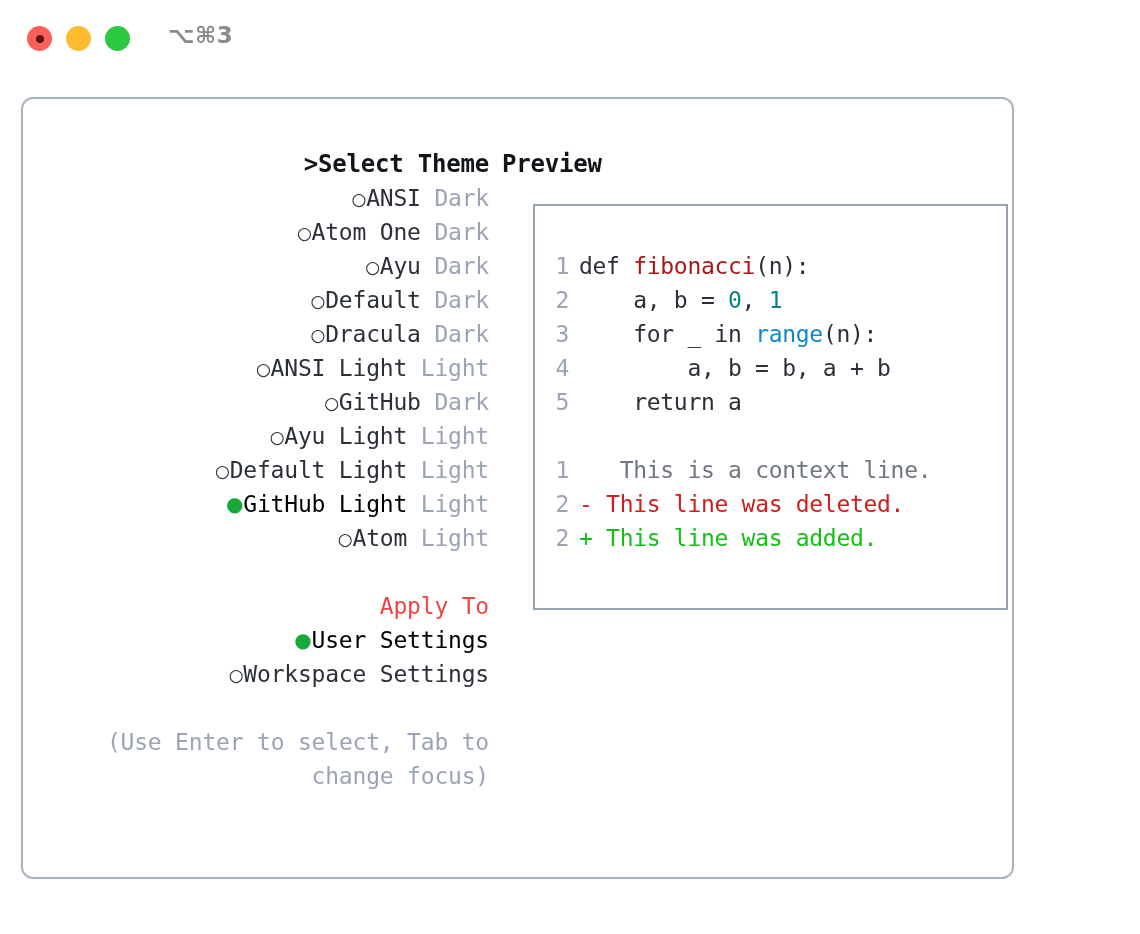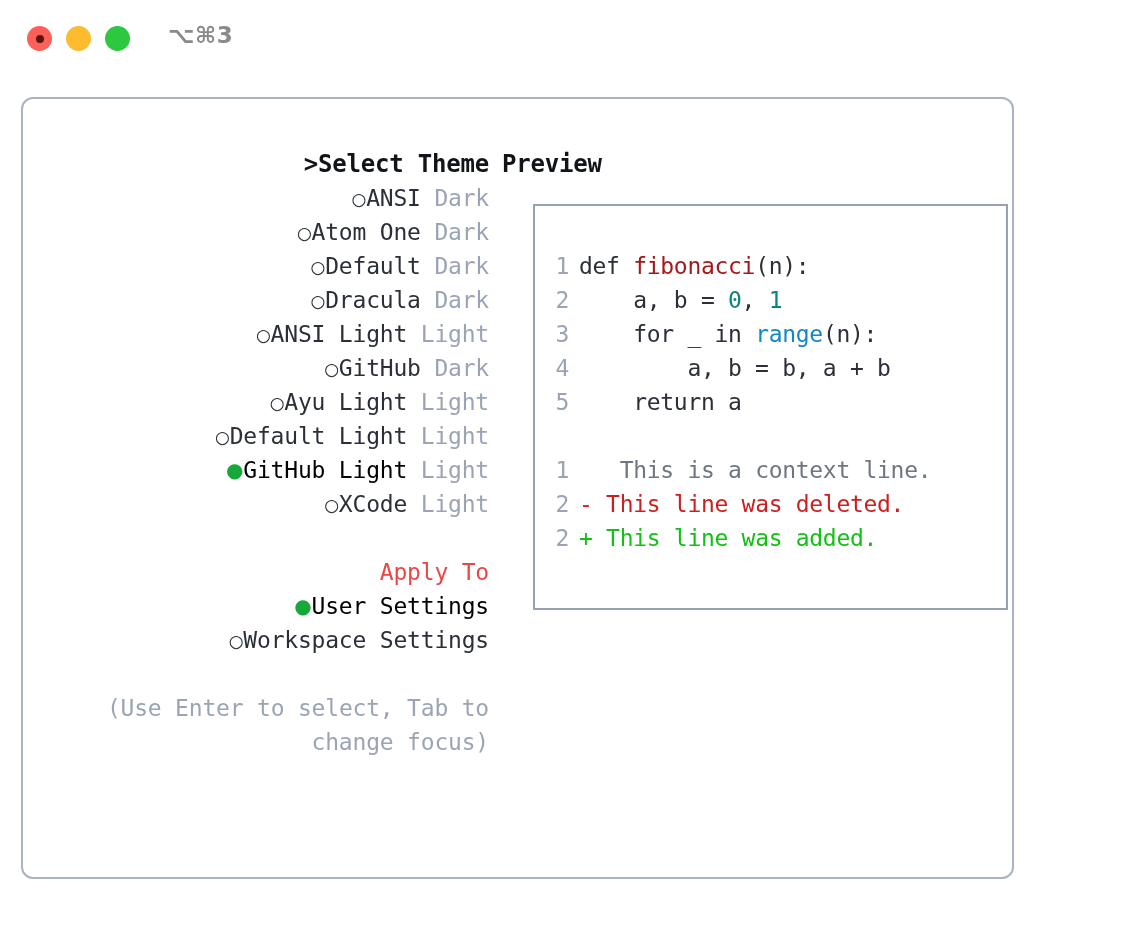--- a/index.html
+++ b/index.html
@@ -208,28 +208,29 @@
 
   <div class="panel">
 
     <div class="col-left">
 
       <div class="section-head"><span class="caret">&gt;</span><span>Select Theme</span></div>
 
       <div id="theme-items">
           <div class="row"><span class="bullet">○</span><span class="label">ANSI</span><span> </span><span class="badge">Dark</span></div>
           <div class="row"><span class="bullet">○</span><span class="label">Atom One</span><span> </span><span class="badge">Dark</span></div>
+          <div class="row"><span class="bullet">○</span><span class="label">Ayu</span><span> </span><span class="badge">Dark</span></div>
           <div class="row"><span class="bullet">○</span><span class="label">Default</span><span> </span><span class="badge">Dark</span></div>
           <div class="row"><span class="bullet">○</span><span class="label">Dracula</span><span> </span><span class="badge">Dark</span></div>
           <div class="row"><span class="bullet">○</span><span class="label">ANSI Light</span><span> </span><span class="badge">Light</span></div>
           <div class="row"><span class="bullet">○</span><span class="label">GitHub</span><span> </span><span class="badge">Dark</span></div>
           <div class="row"><span class="bullet">○</span><span class="label">Ayu Light</span><span> </span><span class="badge">Light</span></div>
           <div class="row"><span class="bullet">○</span><span class="label">Default Light</span><span> </span><span class="badge">Light</span></div>
           <div class="row selected"><span class="bullet on">●</span><span class="label">GitHub Light</span><span> </span><span class="badge">Light</span></div>
-          <div class="row"><span class="bullet">○</span><span class="label">XCode</span><span> </span><span class="badge">Light</span></div>
+          <div class="row"><span class="bullet">○</span><span class="label">Atom</span><span> </span><span class="badge">Light</span></div>
         </div>
 
       <div class="spacer-sm"></div>
 
       <div class="section-head" style="font-weight:normal;font-size:23px;color:#ef4444;"><span class="caret"> </span><span>Apply To</span></div>
 
       <div id="apply-items">
           <div class="row selected"><span class="bullet on">●</span><span class="label">User Settings</span></div>
           <div class="row"><span class="bullet">○</span><span class="label">Workspace Settings</span></div>
         </div>

